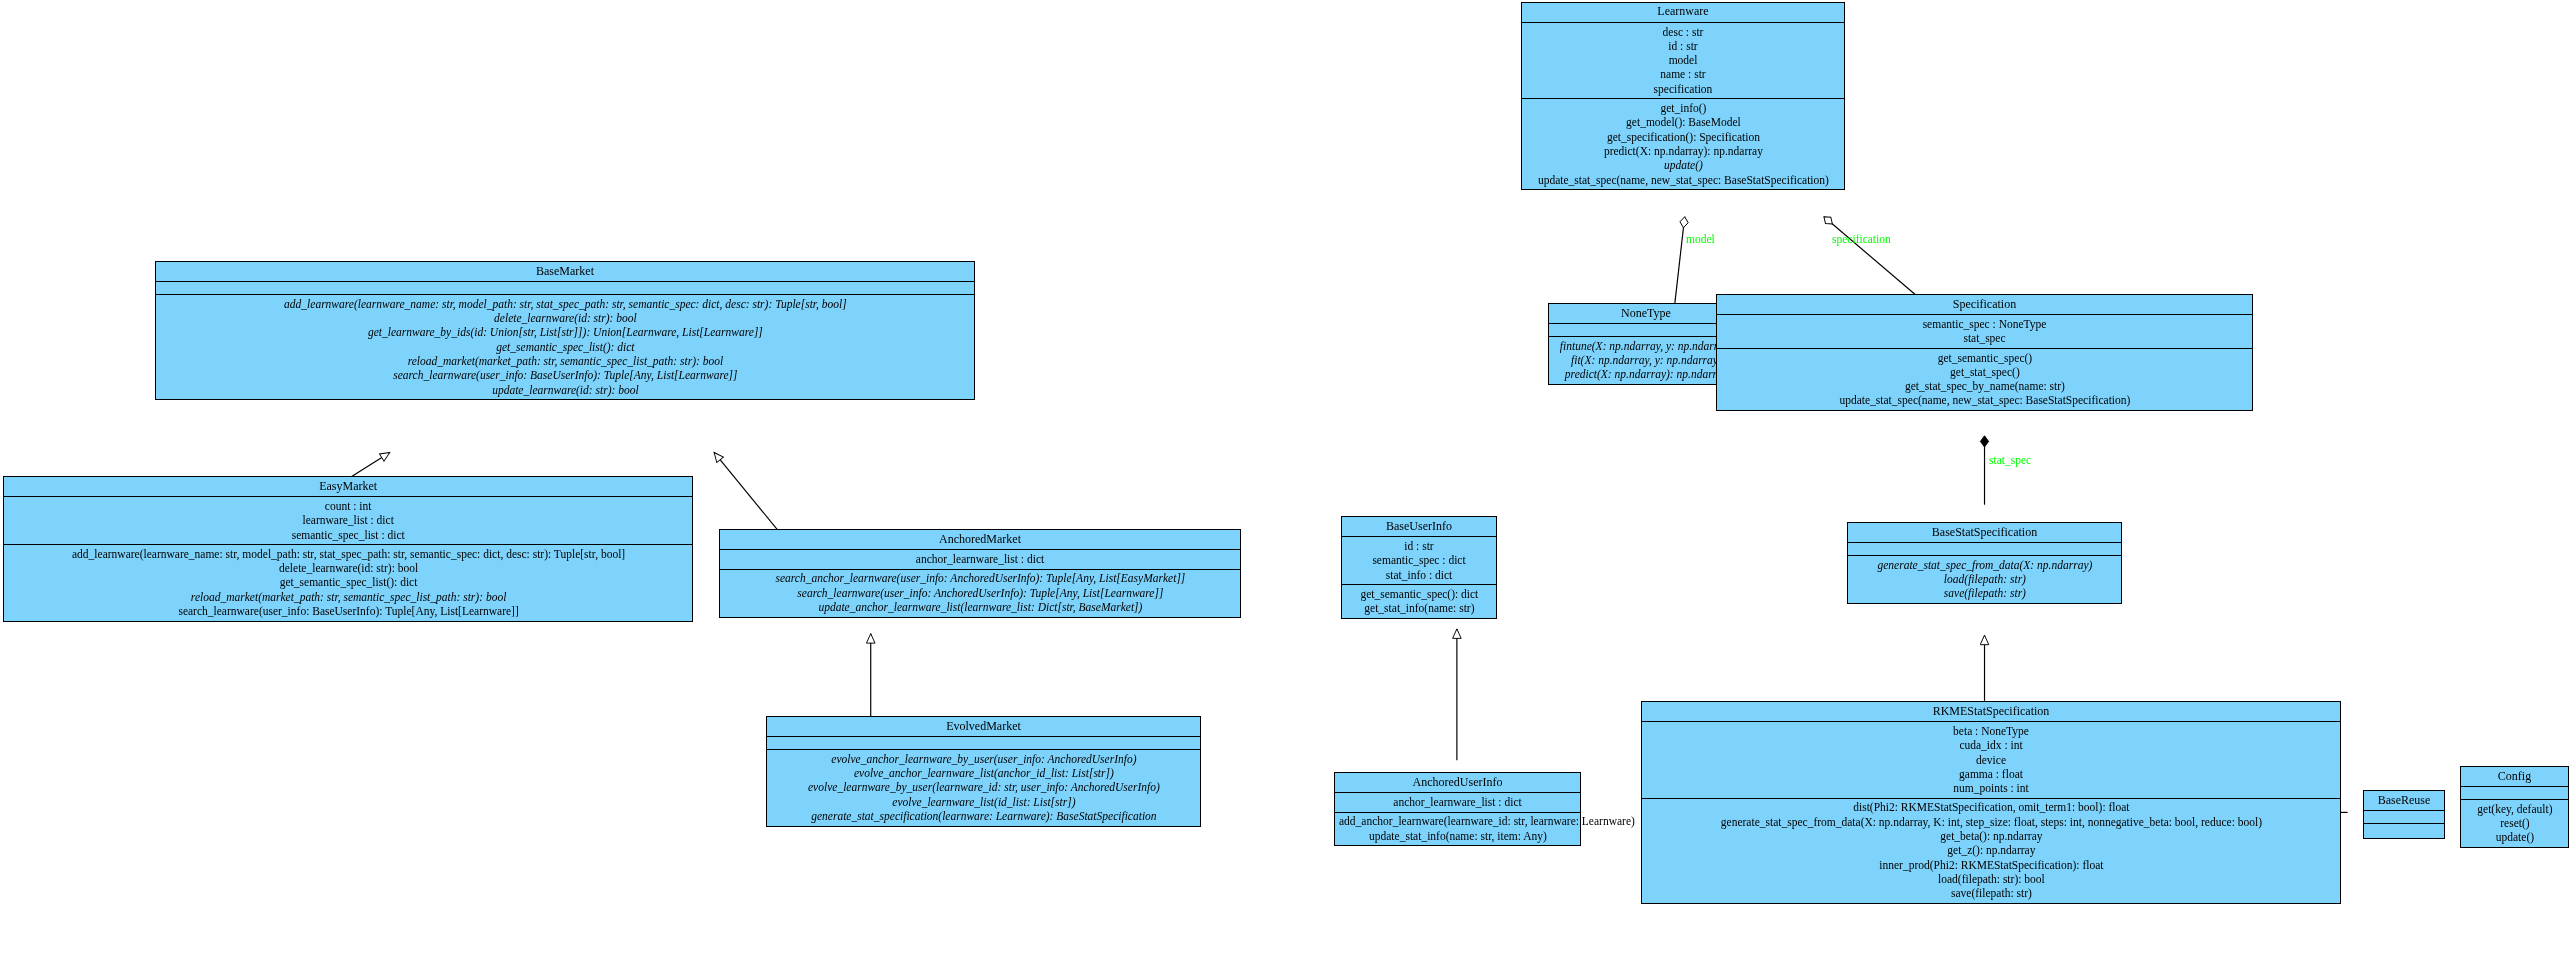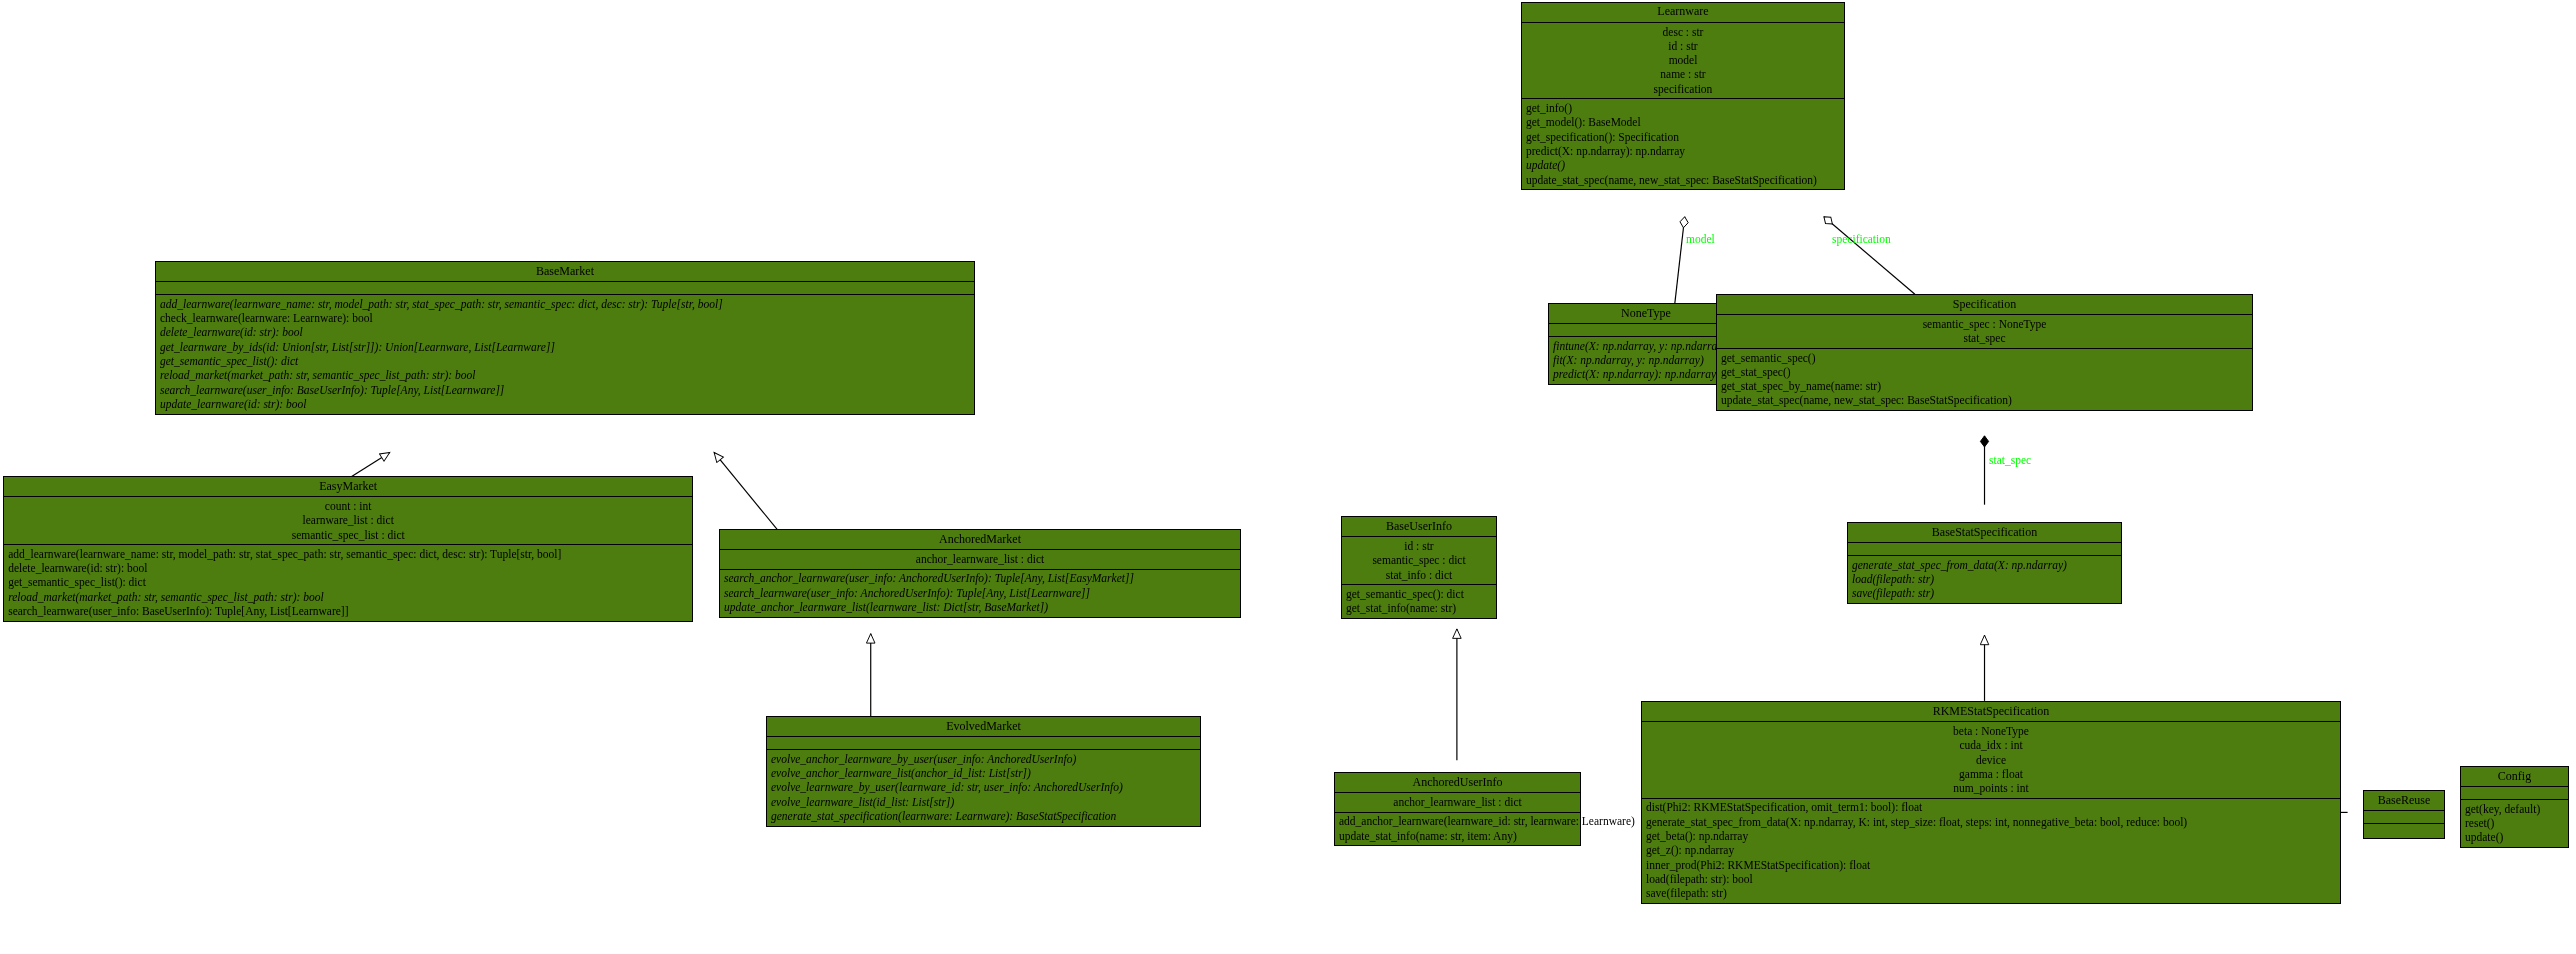--- a/index.html
+++ b/index.html
@@ -11,21 +11,21 @@
     position: relative;
     font-family: "Liberation Serif", serif;
     overflow: hidden;
   }
   #canvas { position:absolute; inset:0; }
   #edges { position:absolute; left:0; top:0; width:2576px; height:954px; pointer-events:none; }
 
   .cls {
     position: absolute;
     border: 1.1px solid #000;
-    background: #4d7c0f;
+    background: #7dd3fc;
     display: flex;
     flex-direction: column;
   }
   .cls .hdr {
     text-align: center;
     font-size: 12px;
     line-height: 1.28;
     padding: 1.6px 3.2px 2.4px 3.2px;
     border-bottom: 1.1px solid #000;
     color:#000;
@@ -39,21 +39,21 @@
   }
   .cls .attrs.empty { min-height: 12.7px; }
   .cls .ops { padding: 1.6px 3.2px 2.4px 4px; }
   .cls .row {
     font-size: 11.5px;
     line-height: 1.245;
     white-space: nowrap;
     color:#000;
   }
   .cls .attrs .row { text-align:center; }
-  .cls .ops .row { text-align:left; }
+  .cls .ops .row { text-align:center; }
   .row.it { font-style: italic; }
   .edge-label {
     position:absolute;
     color:#00ff00;
     font-size:11.5px;
     line-height:1;
     white-space:nowrap;
   }
 </style>
 </head>
@@ -117,21 +117,20 @@
       <div class="row it">update()</div>
       <div class="row">update_stat_spec(name, new_stat_spec: BaseStatSpecification)</div>
     </div>
   </div>
 
   <div class="cls" style="left:155px; top:261px; width:820px;">
     <div class="hdr">BaseMarket</div>
     <div class="attrs empty"></div>
     <div class="ops">
       <div class="row it">add_learnware(learnware_name: str, model_path: str, stat_spec_path: str, semantic_spec: dict, desc: str): Tuple[str, bool]</div>
-      <div class="row">check_learnware(learnware: Learnware): bool</div>
       <div class="row it">delete_learnware(id: str): bool</div>
       <div class="row it">get_learnware_by_ids(id: Union[str, List[str]]): Union[Learnware, List[Learnware]]</div>
       <div class="row it">get_semantic_spec_list(): dict</div>
       <div class="row it">reload_market(market_path: str, semantic_spec_list_path: str): bool</div>
       <div class="row it">search_learnware(user_info: BaseUserInfo): Tuple[Any, List[Learnware]]</div>
       <div class="row it">update_learnware(id: str): bool</div>
     </div>
   </div>
 
   <div class="cls" style="left:3.2px; top:476px; width:690px;">

